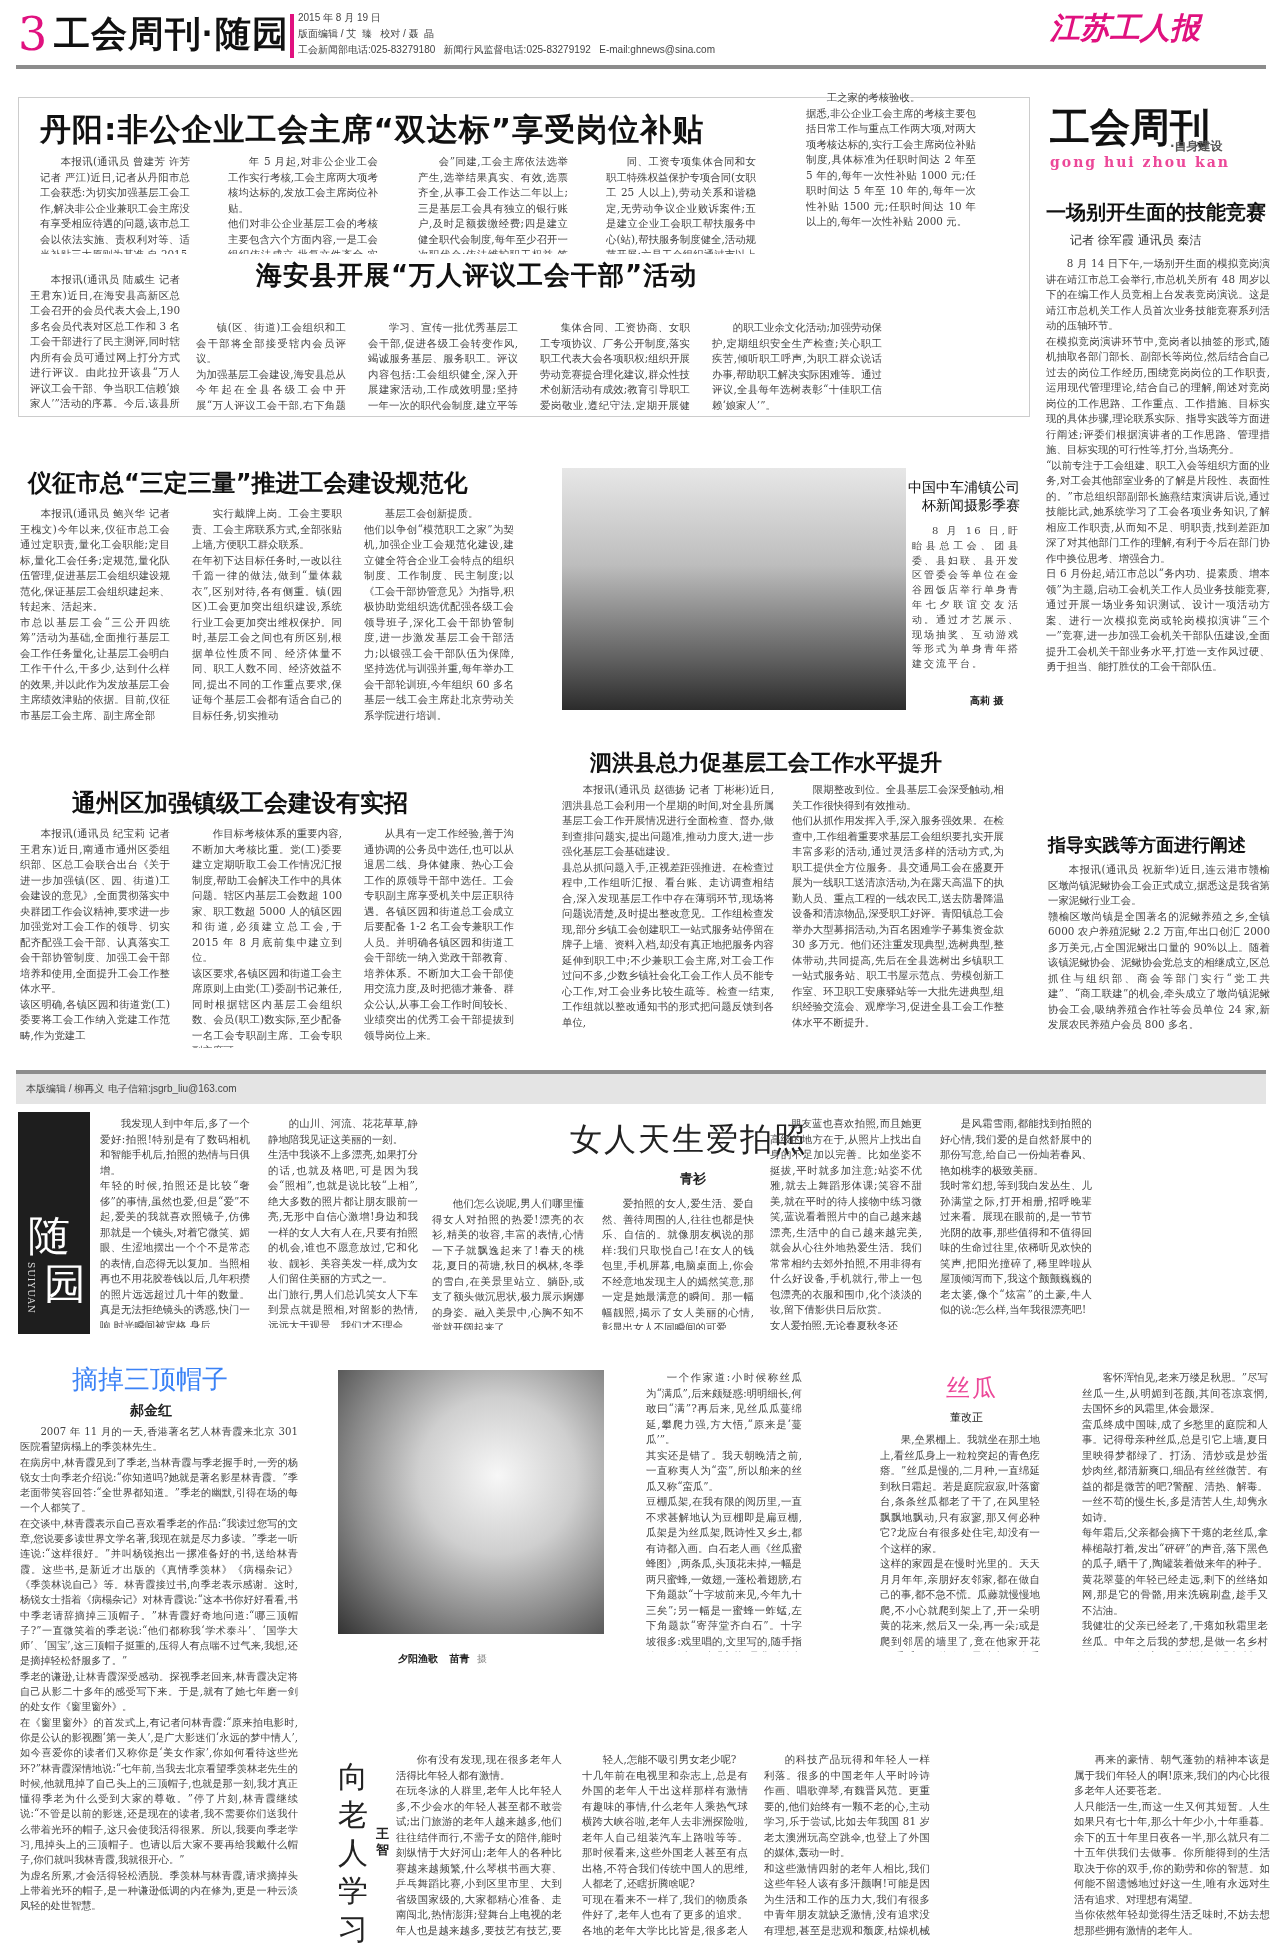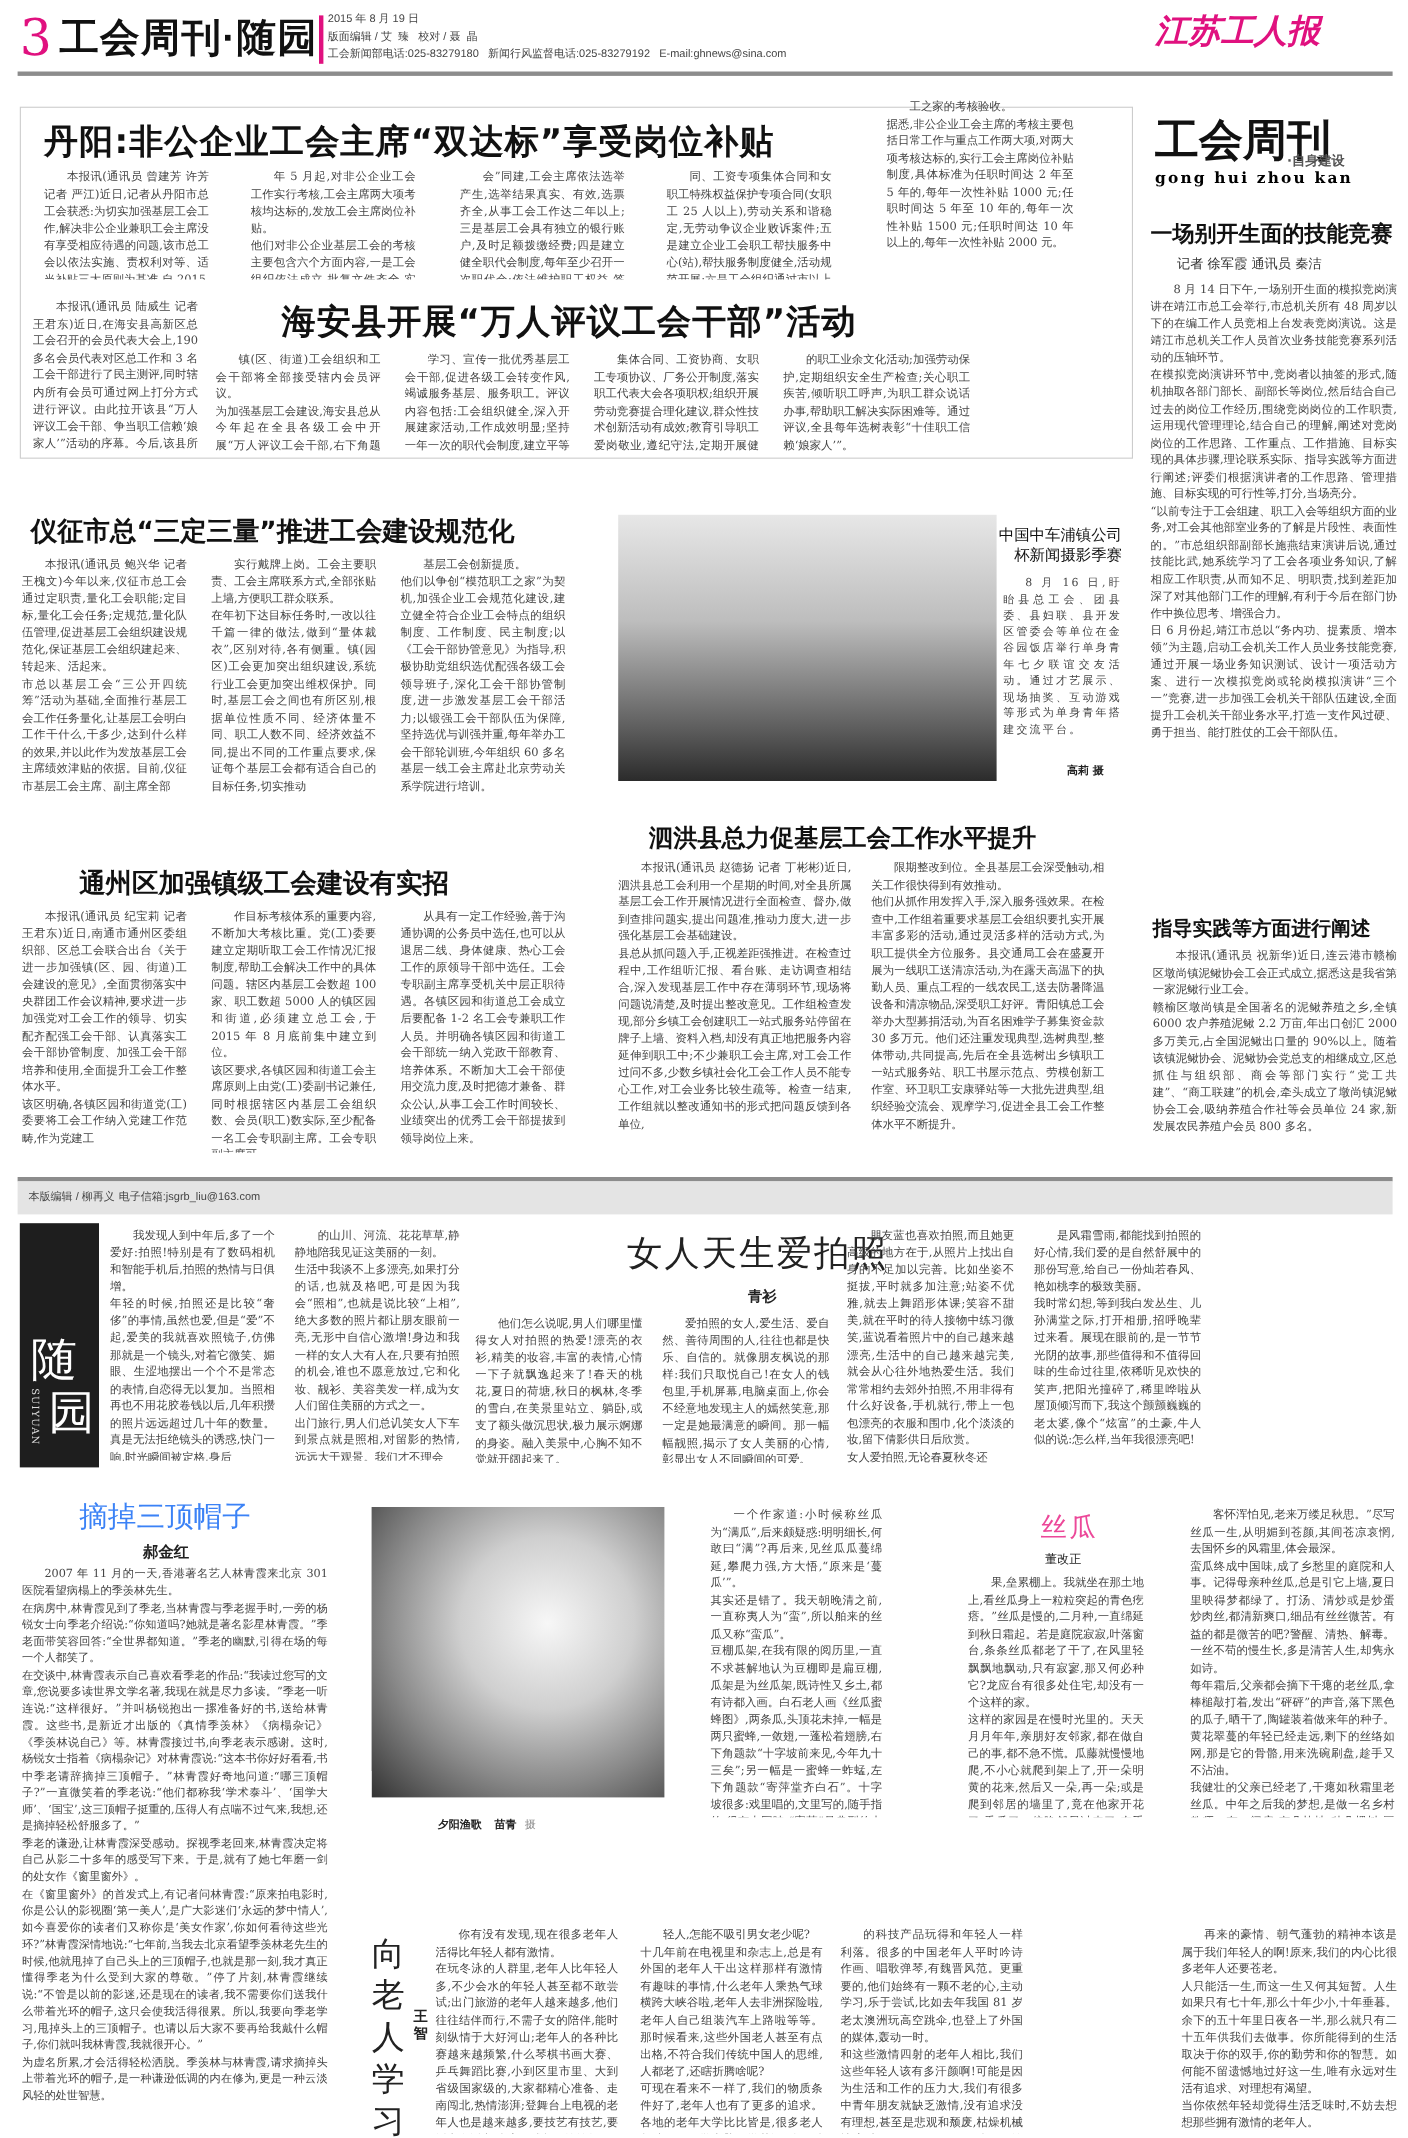--- a/index.html
+++ b/index.html
@@ -39,31 +39,31 @@
 <div class="abs hd" style="left:40px;top:108px;font-size:31px;line-height:42px;letter-spacing:1px">丹阳:非公企业工会主席“双达标”享受岗位补贴</div>
 <div class="abs txt" style="left:40px;top:154px;width:150px;height:100px;overflow:hidden">本报讯(通讯员 曾建芳 许芳 记者 严江)近日,记者从丹阳市总工会获悉:为切实加强基层工会工作,解决非公企业兼职工会主席没有享受相应待遇的问题,该市总工会以依法实施、责权利对等、适当补贴三大原则为基准,自 2015</div>
 <div class="abs txt" style="left:228px;top:154px;width:150px;height:100px;overflow:hidden">年 5 月起,对非公企业工会工作实行考核,工会主席两大项考核均达标的,发放工会主席岗位补贴。
 他们对非公企业基层工会的考核主要包含六个方面内容,一是工会组织依法成立,批复文件齐全,实现按时换届;二是实现“三</div>
 <div class="abs txt" style="left:418px;top:154px;width:150px;height:100px;overflow:hidden">会”同建,工会主席依法选举产生,选举结果真实、有效,选票齐全,从事工会工作达二年以上;三是基层工会具有独立的银行账户,及时足额拨缴经费;四是建立健全职代会制度,每年至少召开一次职代会;依法维护职工权益,签订集体合</div>
 <div class="abs txt" style="left:606px;top:154px;width:150px;height:100px;overflow:hidden">同、工资专项集体合同和女职工特殊权益保护专项合同(女职工 25 人以上),劳动关系和谐稳定,无劳动争议企业败诉案件;五是建立企业工会职工帮扶服务中心(站),帮扶服务制度健全,活动规范开展;六是工会组织通过市以上模范职</div>
 <div class="abs txt" style="left:806px;top:90px;width:170px;height:166px;overflow:hidden">工之家的考核验收。
 据悉,非公企业工会主席的考核主要包括日常工作与重点工作两大项,对两大项考核达标的,实行工会主席岗位补贴制度,具体标准为任职时间达 2 年至 5 年的,每年一次性补贴 1000 元;任职时间达 5 年至 10 年的,每年一次性补贴 1500 元;任职时间达 10 年以上的,每年一次性补贴 2000 元。</div>
 
 <div class="abs txt" style="left:30px;top:272px;width:150px;height:136px;overflow:hidden">本报讯(通讯员 陆威生 记者 王君东)近日,在海安县高新区总工会召开的会员代表大会上,190 多名会员代表对区总工作和 3 名工会干部进行了民主测评,同时辖内所有会员可通过网上打分方式进行评议。由此拉开该县“万人评议工会干部、争当职工信赖‘娘家人’”活动的序幕。今后,该县所有</div>
-<div class="abs hd" style="left:256px;top:272px;font-size:31px;line-height:42px;letter-spacing:1px">海安县开展“万人评议工会干部”活动</div>
+<div class="abs hd" style="left:256px;top:254px;font-size:26px;line-height:42px;letter-spacing:1px">海安县开展“万人评议工会干部”活动</div>
 <div class="abs txt" style="left:196px;top:320px;width:150px;height:90px;overflow:hidden">镇(区、街道)工会组织和工会干部将全部接受辖内会员评议。
 为加强基层工会建设,海安县总从今年起在全县各级工会中开展“万人评议工会干部,右下角题款‘娘家人’”活动,发现、选树、</div>
 <div class="abs txt" style="left:368px;top:320px;width:150px;height:90px;overflow:hidden">学习、宣传一批优秀基层工会干部,促进各级工会转变作风,竭诚服务基层、服务职工。评议内容包括:工会组织健全,深入开展建家活动,工作成效明显;坚持一年一次的职代会制度,建立平等协商、</div>
 <div class="abs txt" style="left:540px;top:320px;width:150px;height:90px;overflow:hidden">集体合同、工资协商、女职工专项协议、厂务公开制度,落实职工代表大会各项职权;组织开展劳动竞赛提合理化建议,群众性技术创新活动有成效;教育引导职工爱岗敬业,遵纪守法,定期开展健康有益</div>
 <div class="abs txt" style="left:712px;top:320px;width:170px;height:90px;overflow:hidden">的职工业余文化活动;加强劳动保护,定期组织安全生产检查;关心职工疾苦,倾听职工呼声,为职工群众说话办事,帮助职工解决实际困难等。通过评议,全县每年选树表彰“十佳职工信赖‘娘家人’”。</div>
 
 <div class="abs" style="left:1050px;top:100px;width:220px;height:70px">
   <span class="abs" style="left:0;top:0;font-size:40px;font-weight:bold;color:#111;font-family:'DejaVu Serif',serif">工会周刊</span>
   <span class="abs" style="left:120px;top:38px;font-size:12px;font-weight:bold;color:#555;font-family:'DejaVu Sans',sans-serif">·自身建设</span>
-  <span class="abs" style="left:0;top:54px;font-size:14px;color:#000000;letter-spacing:2px;font-family:'DejaVu Serif',serif;font-weight:bold">gong hui zhou kan</span>
+  <span class="abs" style="left:0;top:54px;font-size:14px;color:#ec4899;letter-spacing:2px;font-family:'DejaVu Serif',serif;font-weight:bold">gong hui zhou kan</span>
 </div>
 
 <div class="abs hd" style="left:1046px;top:198px;font-size:20px;line-height:28px">一场别开生面的技能竞赛</div>
 <div class="abs" style="left:1070px;top:232px;font-size:12px;color:#333;font-family:'DejaVu Serif',serif">记者 徐军霞 通讯员 秦洁</div>
 <div class="abs txt" style="left:1046px;top:256px;width:224px;height:520px;overflow:hidden">8 月 14 日下午,一场别开生面的模拟竞岗演讲在靖江市总工会举行,市总机关所有 48 周岁以下的在编工作人员竞相上台发表竞岗演说。这是靖江市总机关工作人员首次业务技能竞赛系列活动的压轴环节。
 在模拟竞岗演讲环节中,竞岗者以抽签的形式,随机抽取各部门部长、副部长等岗位,然后结合自己过去的岗位工作经历,围绕竞岗岗位的工作职责,运用现代管理理论,结合自己的理解,阐述对竞岗岗位的工作思路、工作重点、工作措施、目标实现的具体步骤,理论联系实际、指导实践等方面进行阐述;评委们根据演讲者的工作思路、管理措施、目标实现的可行性等,打分,当场亮分。
 “以前专注于工会组建、职工入会等组织方面的业务,对工会其他部室业务的了解是片段性、表面性的。”市总组织部副部长施燕结束演讲后说,通过技能比武,她系统学习了工会各项业务知识,了解相应工作职责,从而知不足、明职责,找到差距加深了对其他部门工作的理解,有利于今后在部门协作中换位思考、增强合力。
 日 6 月份起,靖江市总以“务内功、提素质、增本领”为主题,启动工会机关工作人员业务技能竞赛,通过开展一场业务知识测试、设计一项活动方案、进行一次模拟竞岗或轮岗模拟演讲“三个一”竞赛,进一步加强工会机关干部队伍建设,全面提升工会机关干部业务水平,打造一支作风过硬、勇于担当、能打胜仗的工会干部队伍。</div>
 
 <div class="abs hd" style="left:28px;top:467px;font-size:24px;line-height:32px">仪征市总“三定三量”推进工会建设规范化</div>

